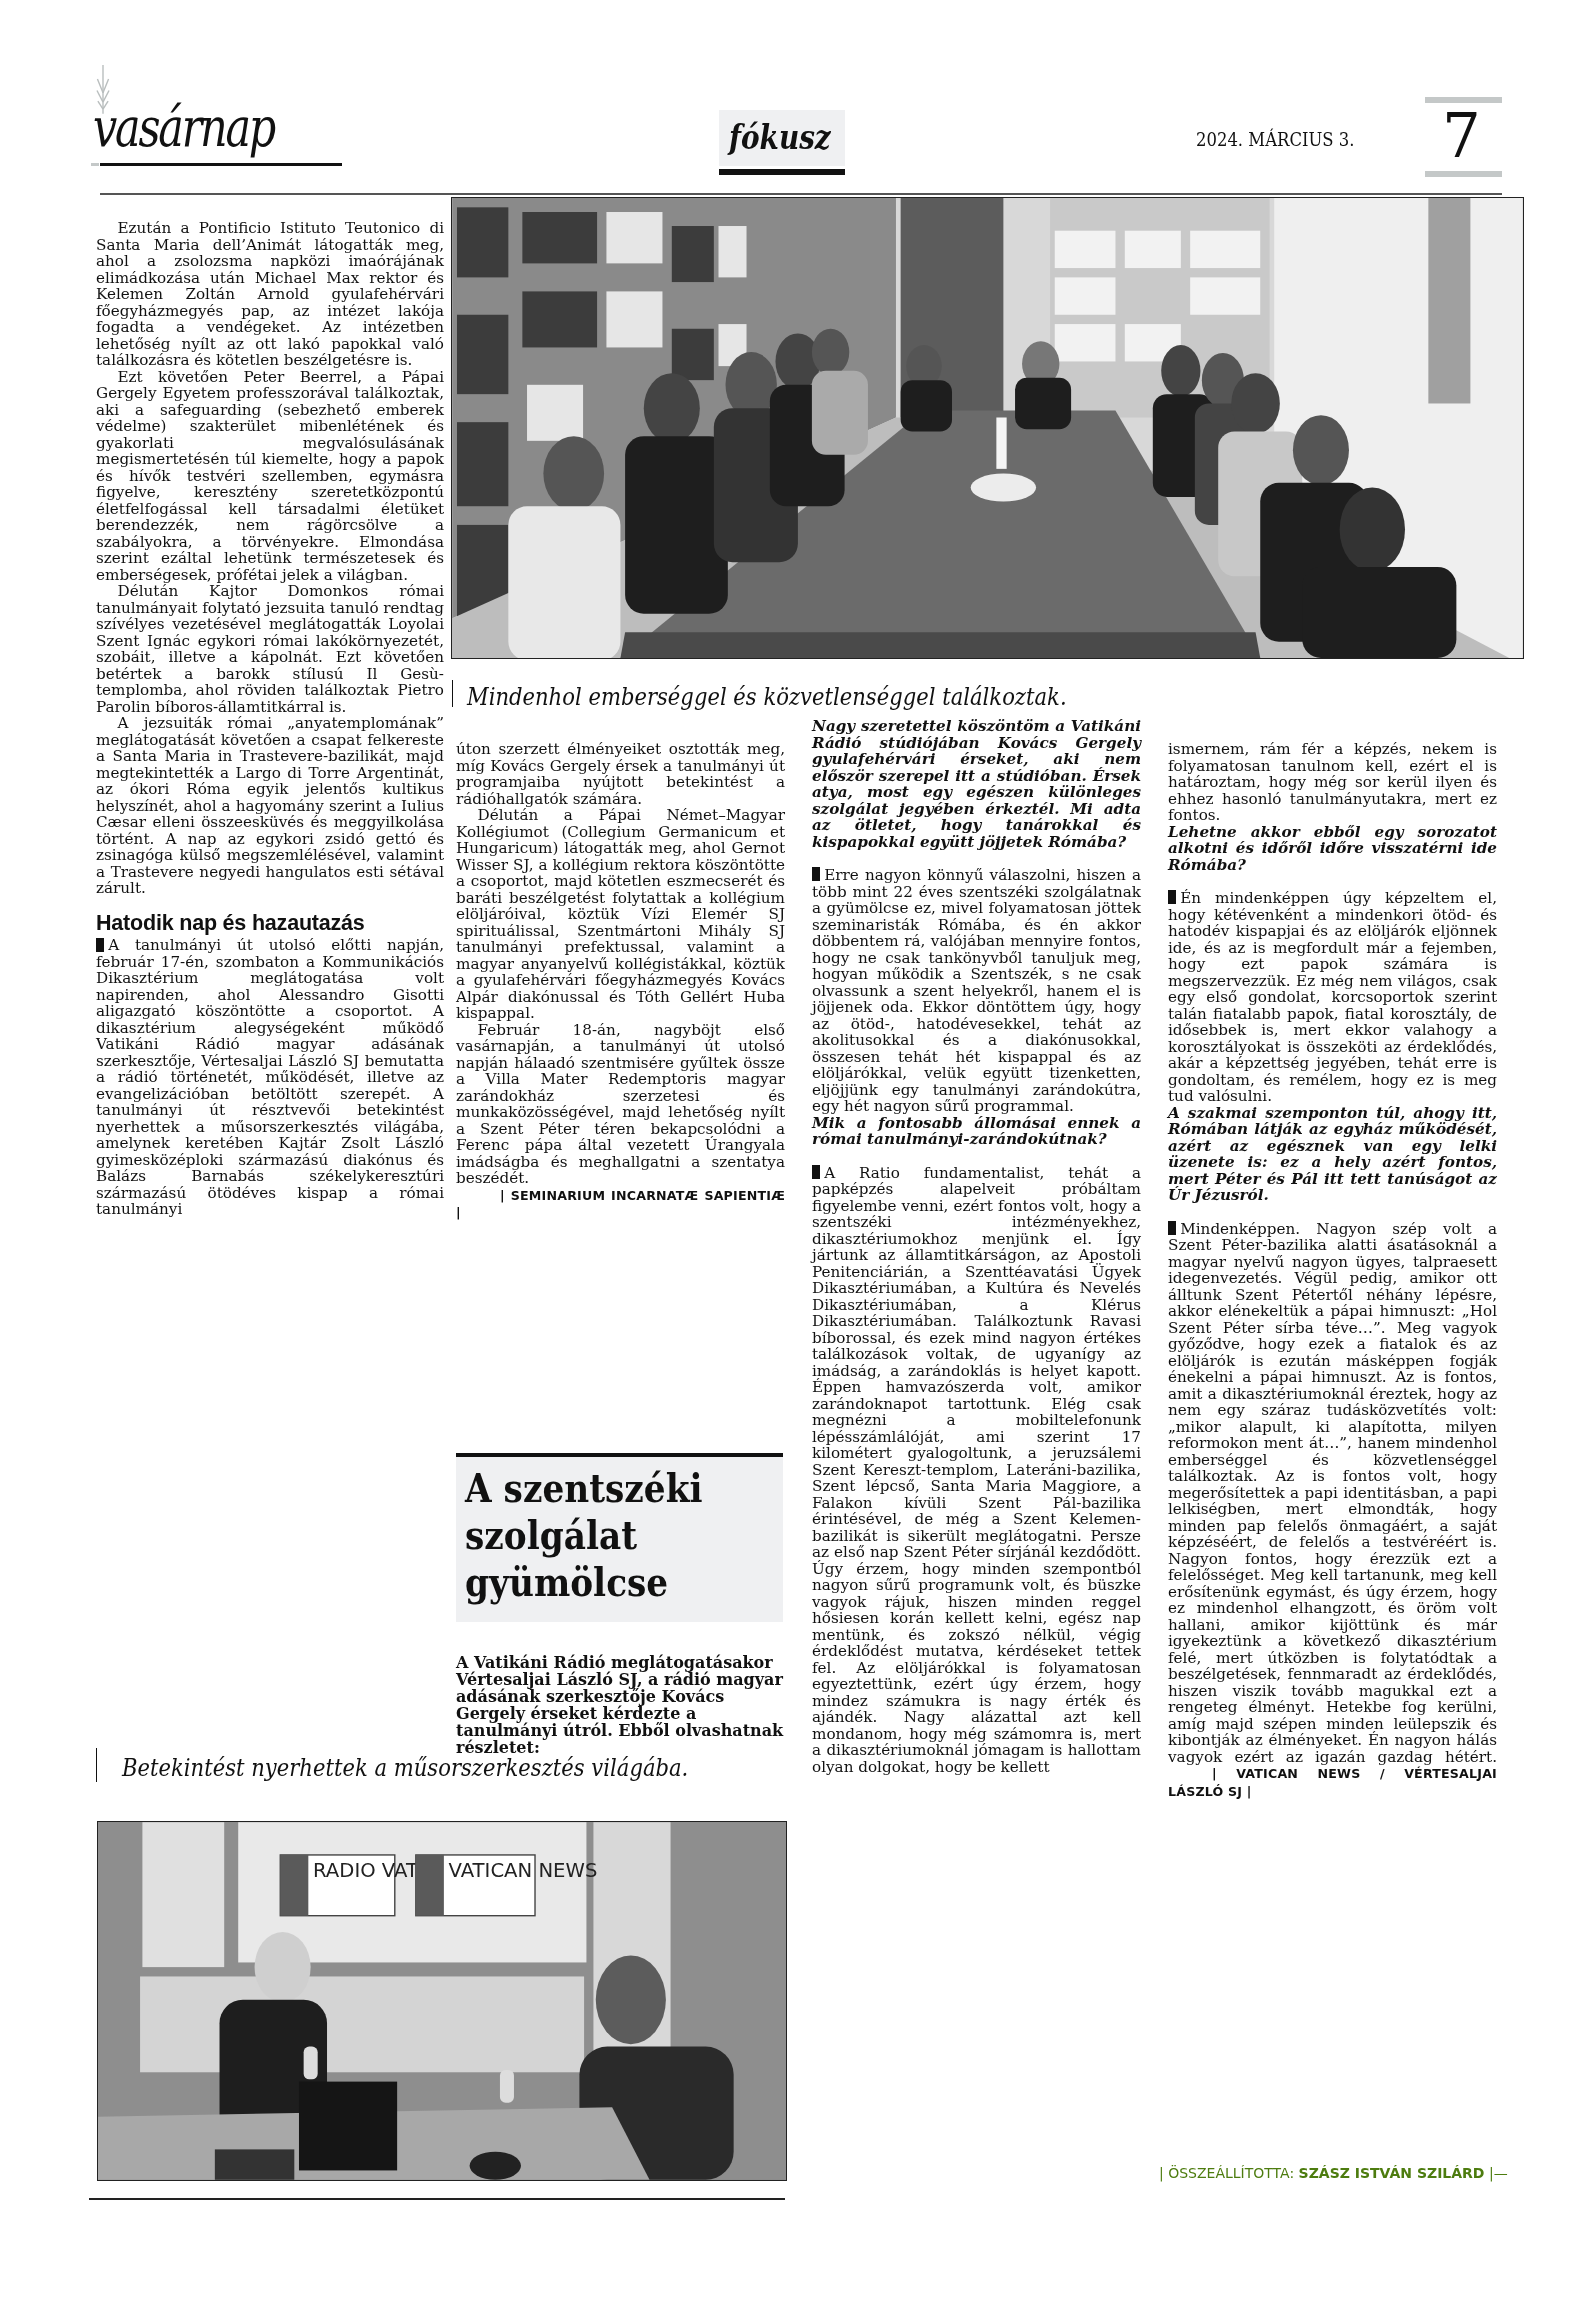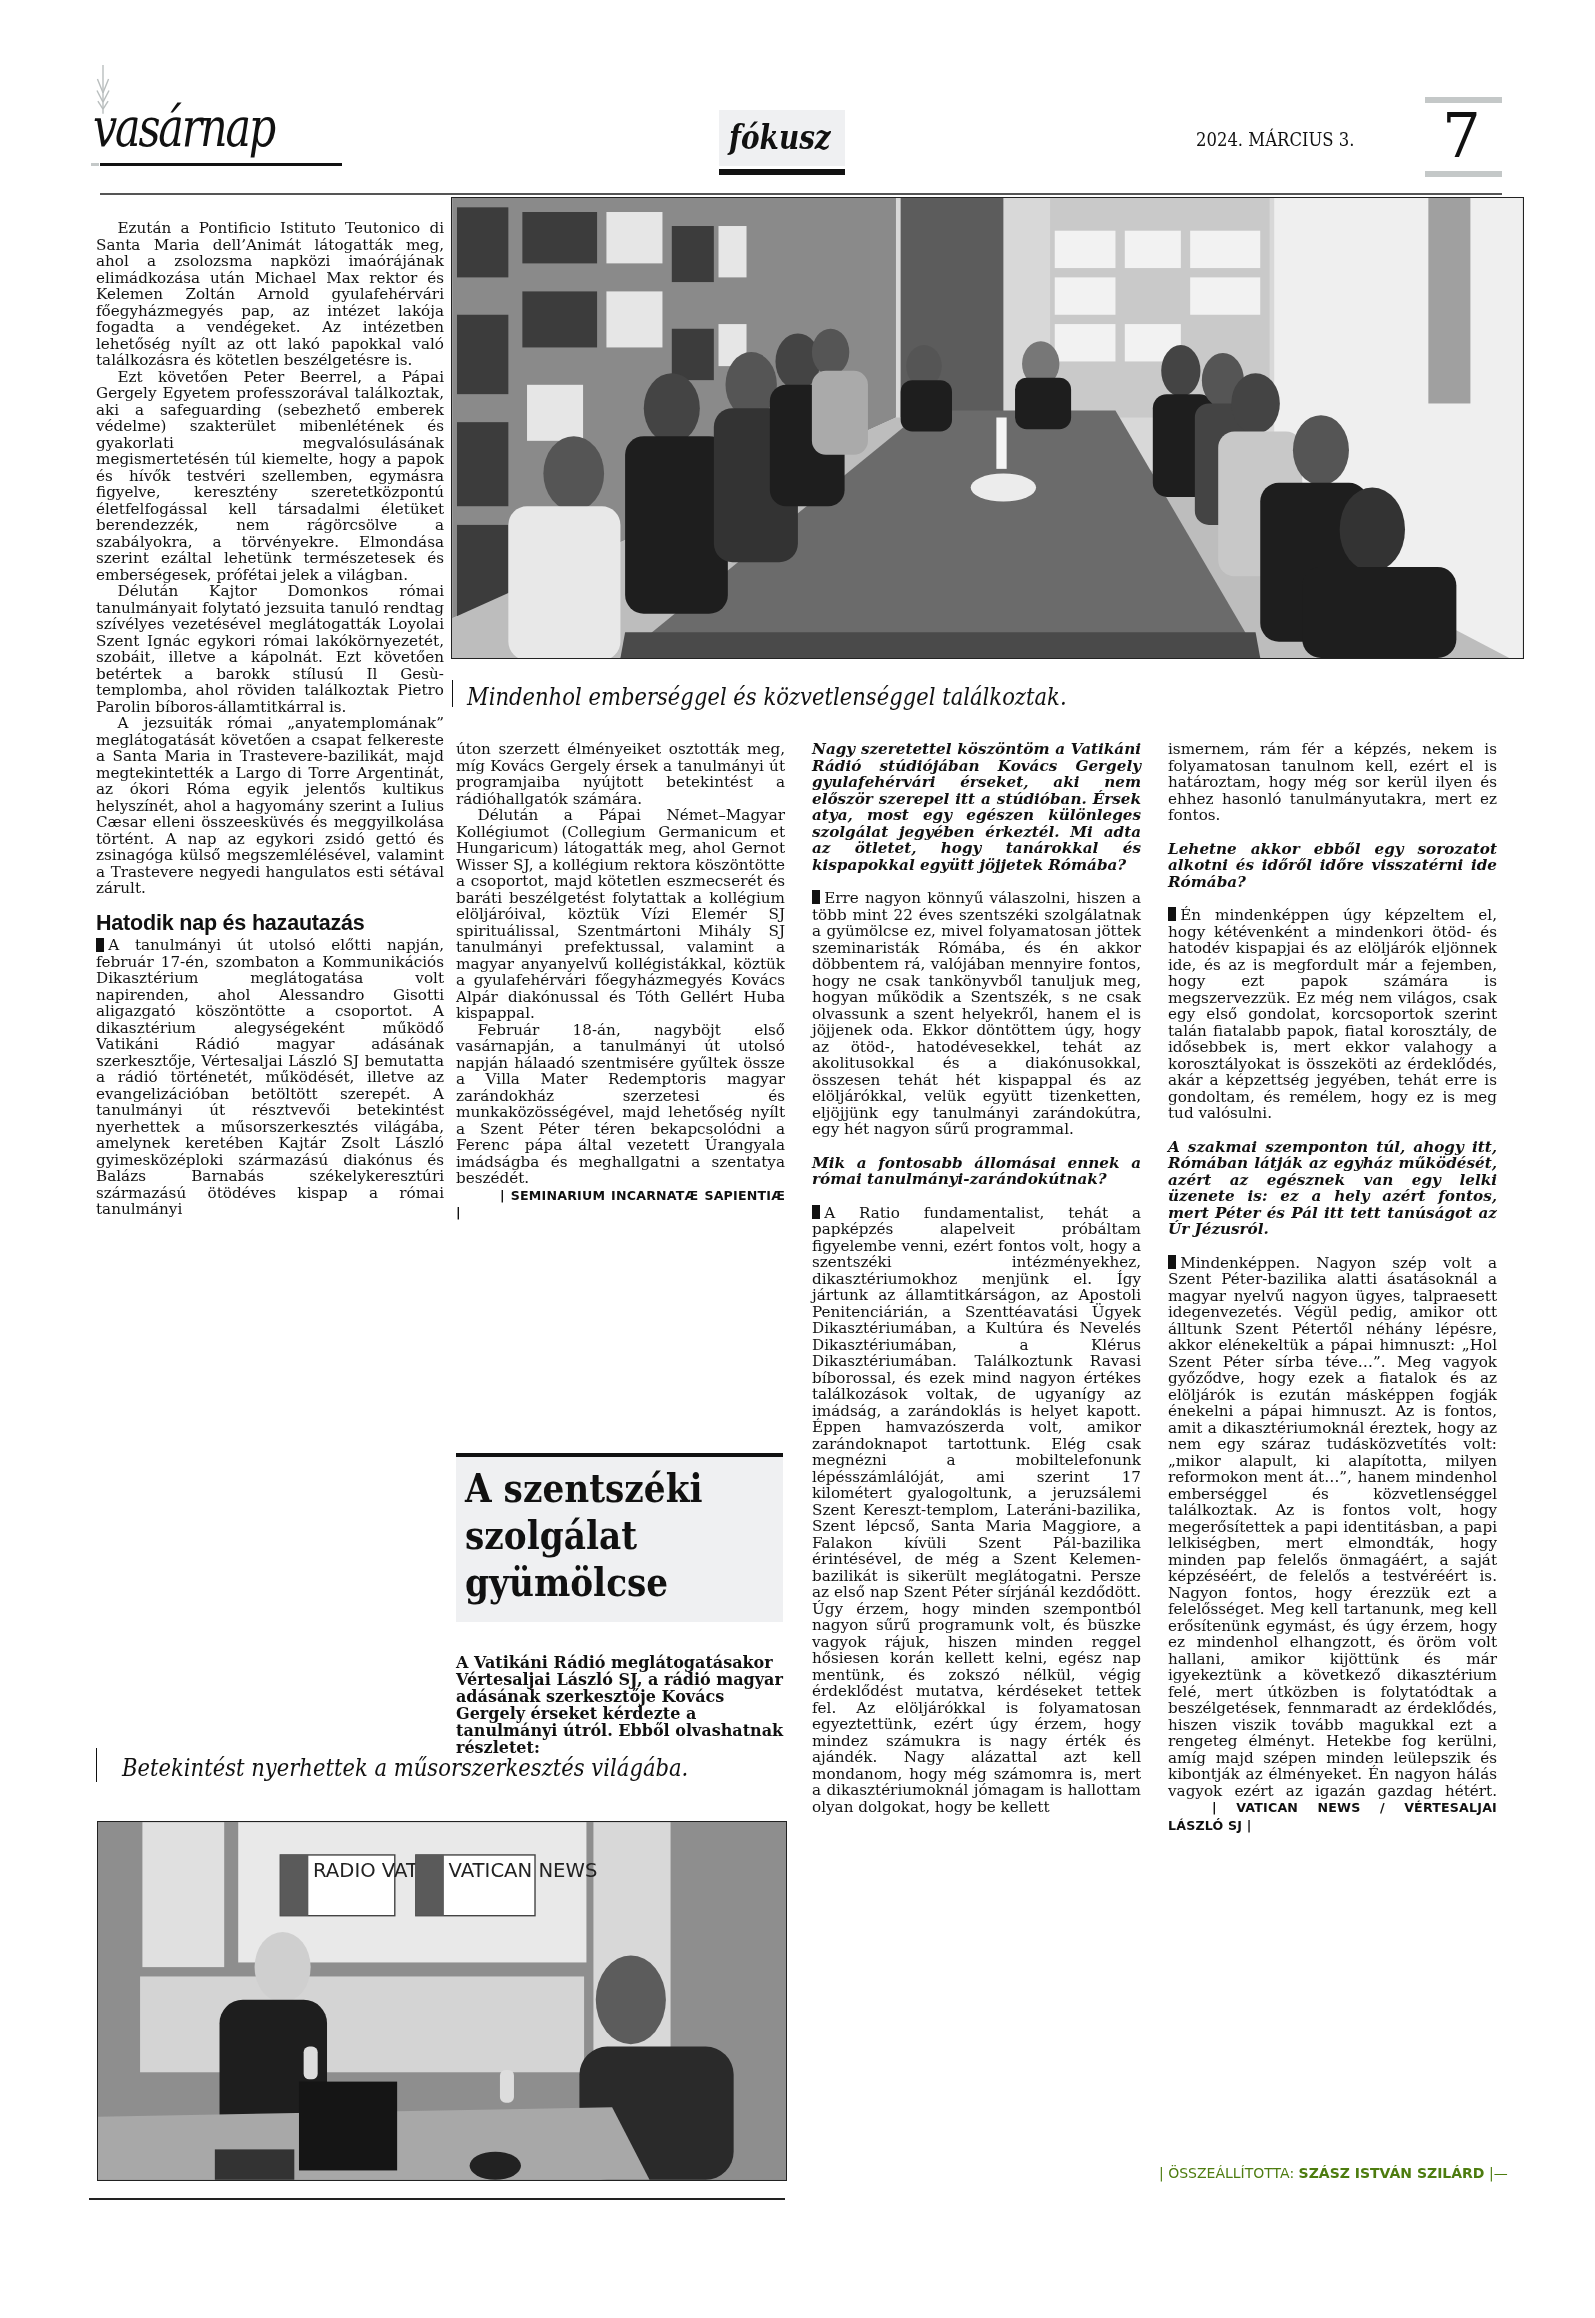--- a/index.html
+++ b/index.html
@@ -14,21 +14,21 @@
   .section-bar{left:719px;top:169px;width:126px;height:5.6px;background:#111;}
   .date{left:1196px;top:129px;font-family:"DejaVu Serif",serif;font-size:18.7px;transform:scaleX(0.88);transform-origin:left top;color:#111;}
   .pagenum{left:1442px;top:105px;font-family:"DejaVu Serif",serif;font-size:61px;color:#111;line-height:1;}
   .pagebar1{left:1425px;top:97px;width:77px;height:5.6px;background:#c4c8c8;}
   .pagebar2{left:1425px;top:171px;width:77px;height:5.6px;background:#c4c8c8;}
   .header-rule{left:100px;top:193px;width:1402px;height:1.9px;background:#555;}
 
   .col{position:absolute;font-family:"DejaVu Serif",serif;font-size:15.2px;line-height:16.5px;text-align:justify;hyphens:auto;color:#111;}
   .col p{margin:0;text-indent:0;}
   .col p.ind{text-indent:21.5px;}
-  .col .q{font-weight:bold;font-style:italic;margin-top:17px;}
+  .col .q{font-weight:bold;font-style:italic;margin-top:0;}
   .col .a{margin-top:17px;}
   .marker{display:inline-block;width:7.5px;height:14px;background:#111;margin-right:4.7px;vertical-align:-1.4px;}
   .credit{font-family:"DejaVu Sans",sans-serif;font-weight:bold;font-size:12.6px;letter-spacing:0.2px;margin-left:44px;}
   .subhead{font-family:Liberation Sans, sans-serif;font-weight:bold;font-size:21.5px;margin:18.7px 0 5.6px 0;letter-spacing:-0.2px;}
 
   .photo{position:absolute;border:0.9px solid #222;overflow:hidden;background:#888;}
   .caption{position:absolute;font-family:"DejaVu Serif",serif;font-style:italic;font-size:24px;color:#111;transform:scaleX(0.88);transform-origin:left top;white-space:nowrap;}
   .caption-bar{position:absolute;width:1.4px;background:#111;}
 
   .box-title-bg{left:456px;top:1457px;width:327px;height:165px;background:#eff0f2;}
@@ -199,21 +199,21 @@
     <rect x="430" y="555" width="210" height="190" fill="#151515"></rect>
 
     <rect x="440" y="480" width="30" height="70" rx="12" fill="#ddd"></rect>
     <rect x="860" y="530" width="30" height="70" rx="12" fill="#ddd"></rect>
     <rect x="250" y="700" width="170" height="65" fill="#333"></rect>
     <ellipse cx="850" cy="735" rx="55" ry="30" fill="#222"></ellipse>
   </svg>
 </div>
 <div class="abs bottom-rule"></div>
 
-<div class="col" style="left:812px;top:741px;width:329px;">
+<div class="col" style="left:812px;top:718px;width:329px;">
   <p class="q" style="margin-top:0">Nagy szeretettel köszöntöm a Vatikáni Rádió stúdiójában Kovács Gergely gyulafehérvári érseket, aki nem először szerepel itt a stúdióban. Érsek atya, most egy egészen különleges szolgálat jegyében érkeztél. Mi adta az ötletet, hogy tanárokkal és kispapokkal együtt jöjjetek Rómába?</p>
   <p class="a"><span class="marker"></span><span>Erre nagyon könnyű válaszolni, hiszen a több mint 22 éves szentszéki szolgálatnak a gyümölcse ez, mivel folyamatosan jöttek szeminaristák Rómába, és én akkor döbbentem rá, valójában mennyire fontos, hogy ne csak tankönyvből tanuljuk meg, hogyan működik a Szentszék, s ne csak olvassunk a szent helyekről, hanem el is jöjjenek oda. Ekkor döntöttem úgy, hogy az ötöd-, hatodévesekkel, tehát az akolitusokkal és a diakónusokkal, összesen tehát hét kispappal és az elöljárókkal, velük együtt tizenketten, eljöjjünk egy tanulmányi zarándokútra, egy hét nagyon sűrű programmal.</span></p>
   <p class="q">Mik a fontosabb állomásai ennek a római tanulmányi-zarándokútnak?</p>
   <p class="a"><span class="marker"></span><span>A Ratio fundamentalist, tehát a papképzés alapelveit próbáltam figyelembe venni, ezért fontos volt, hogy a szentszéki intézményekhez, dikasztériumokhoz menjünk el. Így jártunk az államtitkárságon, az Apostoli Penitenciárián, a Szentté­avatási Ügyek Dikasztériumában, a Kultúra és Nevelés Dikasztériumában, a Klérus Dikasztériumában. Találkoztunk Ravasi bíborossal, és ezek mind nagyon értékes találkozások voltak, de ugyanígy az imádság, a zarándoklás is helyet kapott. Éppen hamvazószerda volt, amikor zarándoknapot tartottunk. Elég csak megnézni a mobiltelefonunk lépésszámlálóját, ami szerint 17 kilométert gyalogoltunk, a jeruzsálemi Szent Kereszt-templom, Lateráni-bazilika, Szent lépcső, Santa Maria Maggiore, a Falakon kívüli Szent Pál-bazilika érintésével, de még a Szent Kelemen-bazilikát is sikerült meglátogatni. Persze az első nap Szent Péter sírjánál kezdődött. Úgy érzem, hogy minden szempontból nagyon sűrű programunk volt, és büszke vagyok rájuk, hiszen minden reggel hősiesen korán kellett kelni, egész nap mentünk, és zokszó nélkül, végig érdeklődést mutatva, kérdéseket tettek fel. Az elöljárókkal is folyamatosan egyeztettünk, ezért úgy érzem, hogy mindez számukra is nagy érték és ajándék. Nagy alázattal azt kell mondanom, hogy még számomra is, mert a dikasztériumoknál jómagam is hallottam olyan dolgokat, hogy be kellett</span></p>
 </div>
 
 <div class="col" style="left:1168px;top:741px;width:329px;">
   <p>ismernem, rám fér a képzés, nekem is folyamatosan tanulnom kell, ezért el is határoztam, hogy még sor kerül ilyen és ehhez hasonló tanulmányutakra, mert ez fontos.</p>
   <p class="q">Lehetne akkor ebből egy sorozatot alkotni és időről időre visszatérni ide Rómába?</p>
   <p class="a"><span class="marker"></span><span>Én mindenképpen úgy képzeltem el, hogy kétévenként a mindenkori ötöd- és hatodév kispapjai és az elöljárók eljönnek ide, és az is megfordult már a fejemben, hogy ezt papok számára is megszervezzük. Ez még nem világos, csak egy első gondolat, korcsoportok szerint talán fiatalabb papok, fiatal korosztály, de idősebbek is, mert ekkor valahogy a korosztályokat is összeköti az érdeklődés, akár a képzettség jegyében, tehát erre is gondoltam, és remélem, hogy ez is meg tud valósulni.</span></p>

